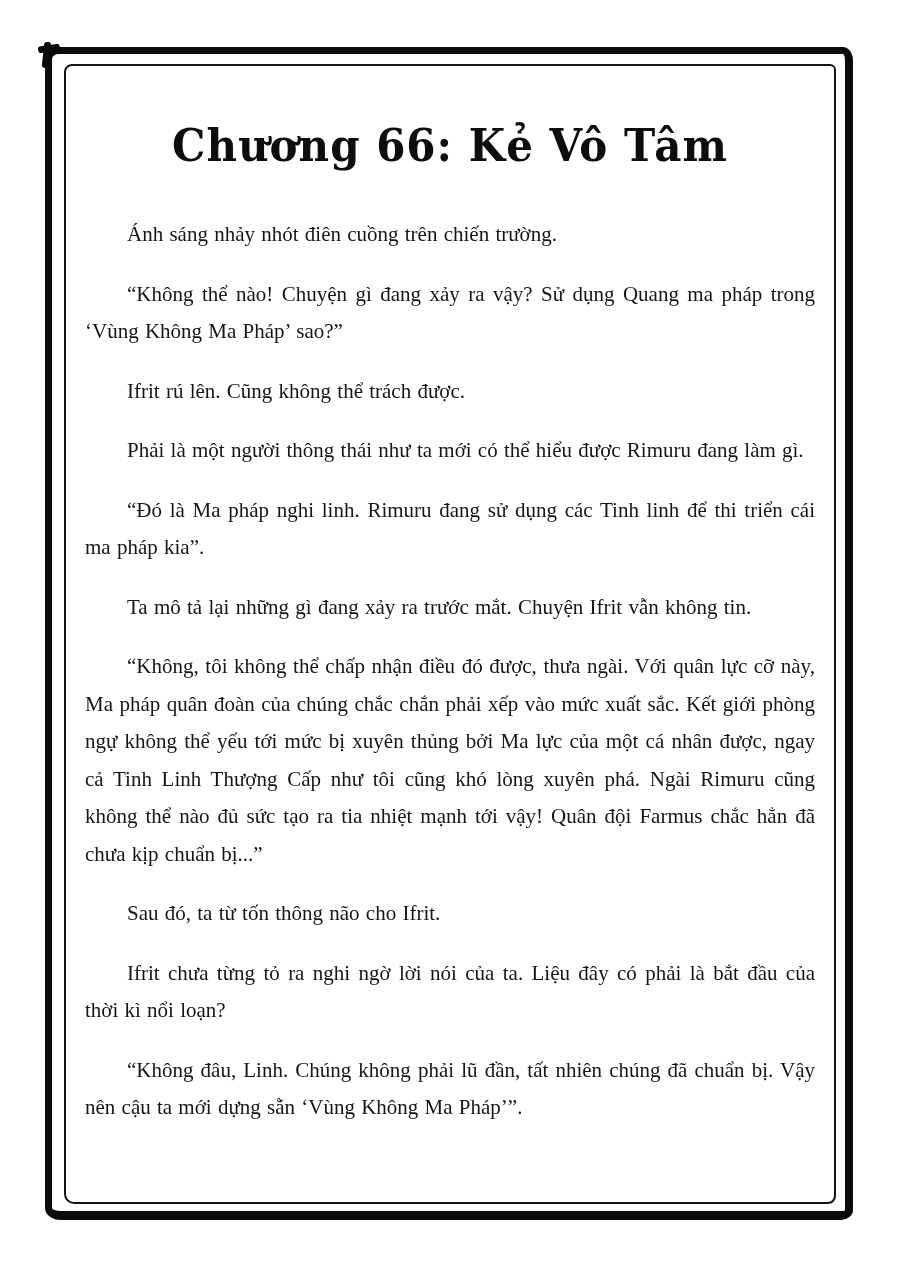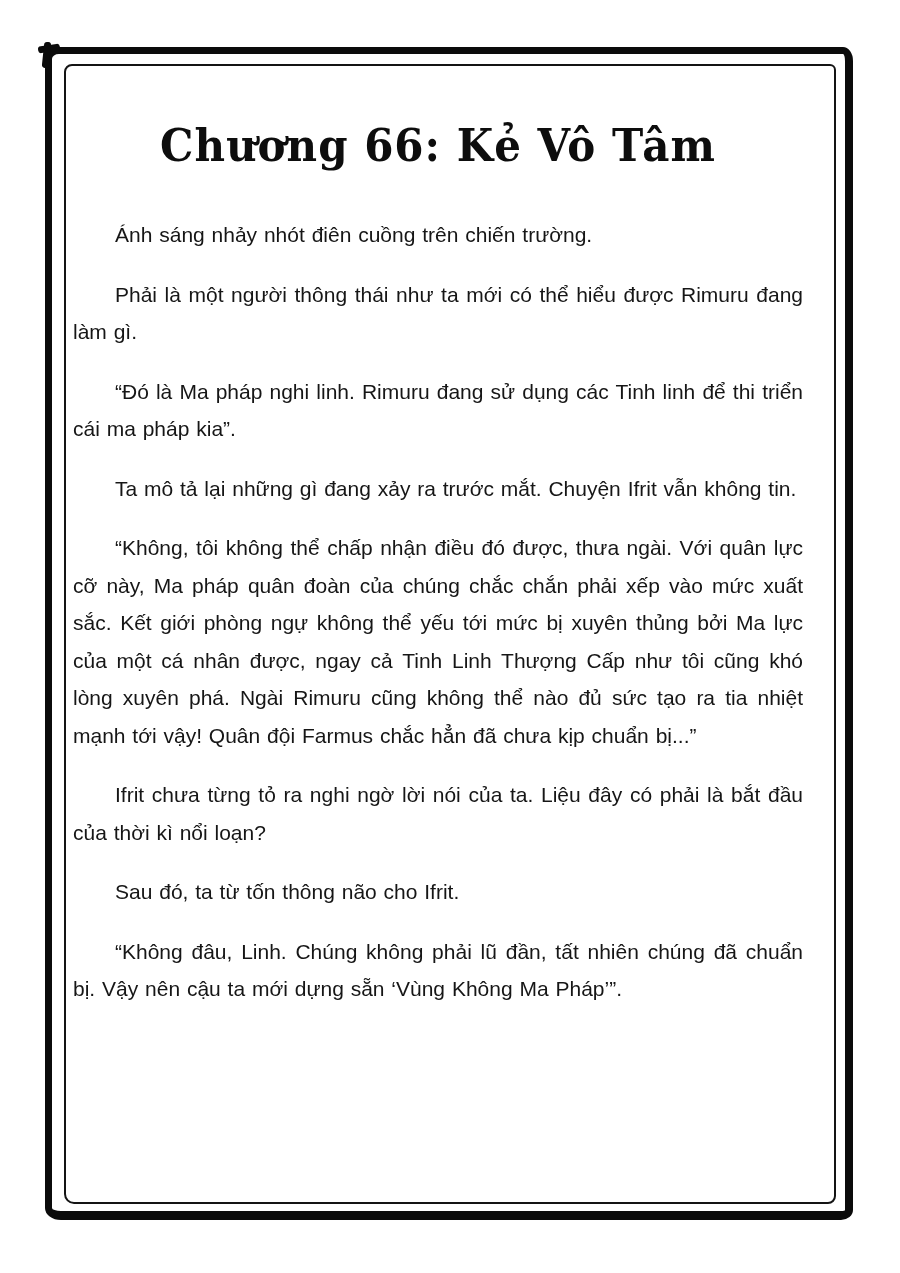--- a/index.html
+++ b/index.html
@@ -57,58 +57,60 @@
     width: 772px;
     height: 1140px;
     box-sizing: border-box;
     border: 2px solid #141414;
     border-radius: 8px 6px 8px 10px;
   }
 
   
   .content {
     position: absolute;
-    left: 73px;
+    left: 85px;
     top: 118px;
     width: 730px;
   }
   .chapter-title {
     font-family: "DejaVu Serif", serif;
     font-weight: 700;
     font-size: 42px;
     line-height: 52px;
     color: #0d0d0d;
     text-align: center;
     margin: 0 0 46px 0;
     letter-spacing: 1px;
     transform: scaleY(1.08);
     transform-origin: center top;
   }
   .para {
-    font-family: Liberation Sans, sans-serif;
+    font-family: Liberation Serif, serif;
     font-size: 21px;
     line-height: 37.5px;
     color: #161616;
     text-align: justify;
     text-indent: 42px;
     margin: 0 0 22px 0;
     word-spacing: 1px;
   }
 </style>
 </head>
 <body>
 
 <div class="frame-outer"></div>
 <div class="frame-inner"></div>
 
 <div class="content">
   <h1 class="chapter-title">Chương 66: Kẻ Vô Tâm</h1>
   <div class="chapter-body">
       <p class="para">Ánh sáng nhảy nhót điên cuồng trên chiến trường.</p>
+      <p class="para">“Không thể nào! Chuyện gì đang xảy ra vậy? Sử dụng Quang ma pháp trong ‘Vùng Không Ma Pháp’ sao?”</p>
+      <p class="para">Ifrit rú lên. Cũng không thể trách được.</p>
       <p class="para">Phải là một người thông thái như ta mới có thể hiểu được Rimuru đang làm gì.</p>
       <p class="para">“Đó là Ma pháp nghi linh. Rimuru đang sử dụng các Tinh linh để thi triển cái ma pháp kia”.</p>
       <p class="para">Ta mô tả lại những gì đang xảy ra trước mắt. Chuyện Ifrit vẫn không tin.</p>
       <p class="para">“Không, tôi không thể chấp nhận điều đó được, thưa ngài. Với quân lực cỡ này, Ma pháp quân đoàn của chúng chắc chắn phải xếp vào mức xuất sắc. Kết giới phòng ngự không thể yếu tới mức bị xuyên thủng bởi Ma lực của một cá nhân được, ngay cả Tinh Linh Thượng Cấp như tôi cũng khó lòng xuyên phá. Ngài Rimuru cũng không thể nào đủ sức tạo ra tia nhiệt mạnh tới vậy! Quân đội Farmus chắc hẳn đã chưa kịp chuẩn bị...”</p>
+      <p class="para">Sau đó, ta từ tốn thông não cho Ifrit.</p>
       <p class="para">Ifrit chưa từng tỏ ra nghi ngờ lời nói của ta. Liệu đây có phải là bắt đầu của thời kì nổi loạn?</p>
-      <p class="para">Sau đó, ta từ tốn thông não cho Ifrit.</p>
       <p class="para">“Không đâu, Linh. Chúng không phải lũ đần, tất nhiên chúng đã chuẩn bị. Vậy nên cậu ta mới dựng sẵn ‘Vùng Không Ma Pháp’”.</p>
     </div>
 </div>
 
 </body></html>

